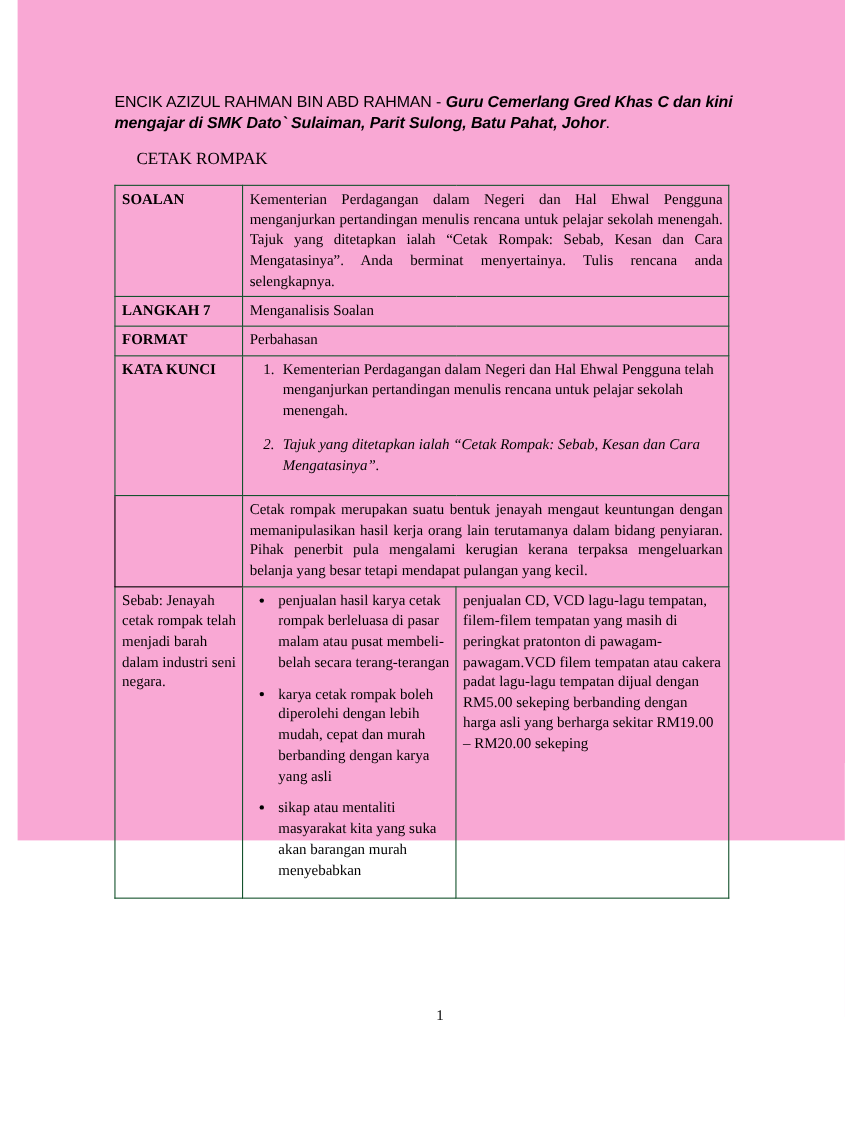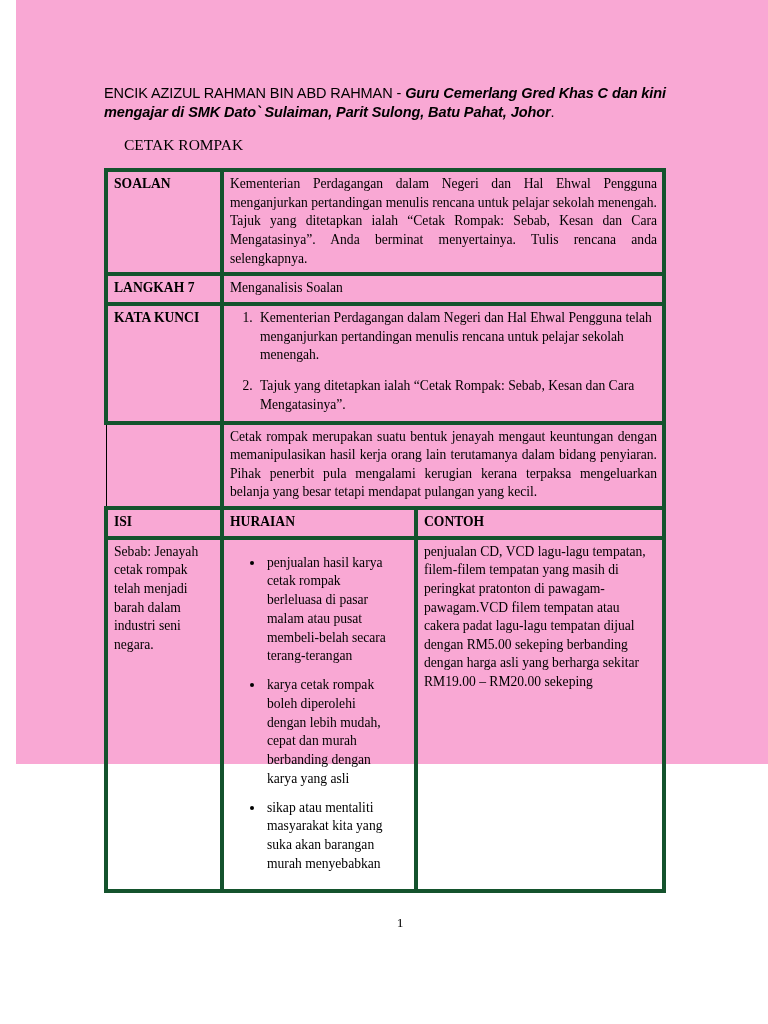--- a/index.html
+++ b/index.html
@@ -51,21 +51,21 @@
     font-size: 15.5px;
     margin: 0 0 14px 0;
     padding-left: 20px;
   }
   table.main {
     border-collapse: collapse;
     width: 558px;
     table-layout: fixed;
   }
   table.main td {
-    border: 4px solid #14532d;
+    border: 1px solid #14532d;
     vertical-align: top;
     padding: 3px 5px 4px 6px;
     font-family: "Liberation Serif", serif;
     font-size: 13.6px;
     line-height: 1.37;
   }
   td.lbl {
     font-weight: bold;
     width: 116px;
   }
@@ -81,23 +81,23 @@
   .kk-list {
     margin: 0;
     padding: 0 0 0 26px;
     list-style: decimal;
   }
   .kk-list li {
     margin: 0 0 12px 0;
     padding-left: 4px;
     line-height: 1.38;
   }
-  .kk-list li:last-child { margin-bottom: 2px; }
+  .kk-list li:last-child { margin-bottom: 14px; font-style: italic; }
   ul.bul {
-    margin: 11px;
+    margin: 0;
     padding: 0 0 0 24px;
     list-style: disc;
   }
   ul.bul li {
     margin: 0 0 10px 0;
     line-height: 1.38;
     padding-left: 2px;
   }
   ul.bul li:last-child { margin-bottom: 0; }
   .justify { text-align: justify; }
@@ -132,36 +132,35 @@
       <tbody>
         <tr>
           <td class="lbl">SOALAN</td>
           <td colspan="2" class="justify">Kementerian Perdagangan dalam Negeri dan Hal Ehwal Pengguna menganjurkan pertandingan menulis rencana untuk pelajar sekolah menengah. Tajuk yang ditetapkan ialah “Cetak Rompak: Sebab, Kesan dan Cara Mengatasinya”. Anda berminat menyertainya. Tulis rencana anda selengkapnya.</td>
         </tr>
         <tr>
           <td class="lbl">LANGKAH 7</td>
           <td colspan="2">Menganalisis Soalan</td>
         </tr>
         <tr>
+          <td class="lbl">FORMAT</td>
+          <td colspan="2">Perbahasan</td>
+        </tr>
+        <tr>
           <td class="lbl">KATA KUNCI</td>
           <td colspan="2">
             <ol class="kk-list">
               <li>Kementerian Perdagangan dalam Negeri dan Hal Ehwal Pengguna telah menganjurkan pertandingan menulis rencana untuk pelajar sekolah menengah.</li>
               <li>Tajuk yang ditetapkan ialah “Cetak Rompak: Sebab, Kesan dan Cara Mengatasinya”.</li>
             </ol>
           </td>
         </tr>
         <tr>
           <td style="border:none; border-left:1px solid #000; border-bottom:1px solid #000;"></td>
           <td colspan="2" class="justify">Cetak rompak merupakan suatu bentuk jenayah mengaut keuntungan dengan memanipulasikan hasil kerja orang lain terutamanya dalam bidang penyiaran. Pihak penerbit pula mengalami kerugian kerana terpaksa mengeluarkan belanja yang besar tetapi mendapat pulangan yang kecil.</td>
-        </tr>
-        <tr>
-          <td class="hdr">ISI</td>
-          <td class="hdr">HURAIAN</td>
-          <td class="hdr">CONTOH</td>
         </tr>
         <tr>
           <td class="cell-tall">Sebab: Jenayah cetak rompak telah menjadi barah dalam industri seni negara.</td>
           <td>
             <ul class="bul">
               <li>penjualan hasil karya cetak rompak berleluasa di pasar malam atau pusat membeli-belah secara terang-terangan</li>
               <li>karya cetak rompak boleh diperolehi dengan lebih mudah, cepat dan murah berbanding dengan karya yang asli</li>
               <li>sikap atau mentaliti masyarakat kita yang suka akan barangan murah menyebabkan</li>
             </ul>
           </td>

